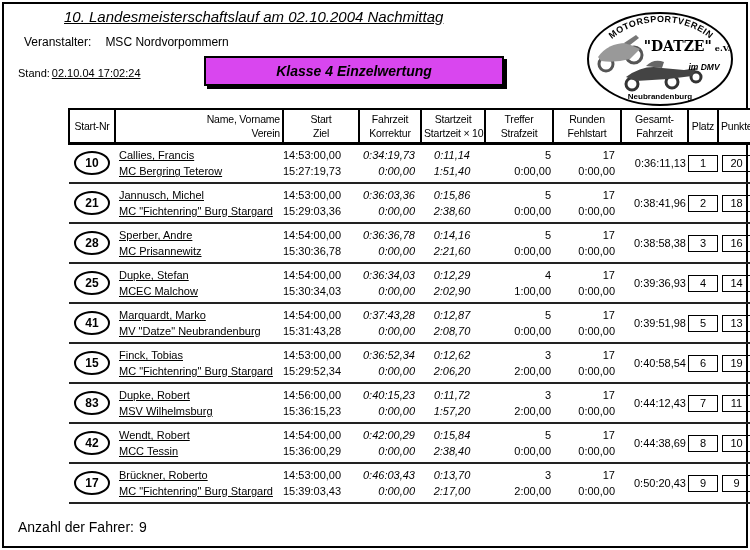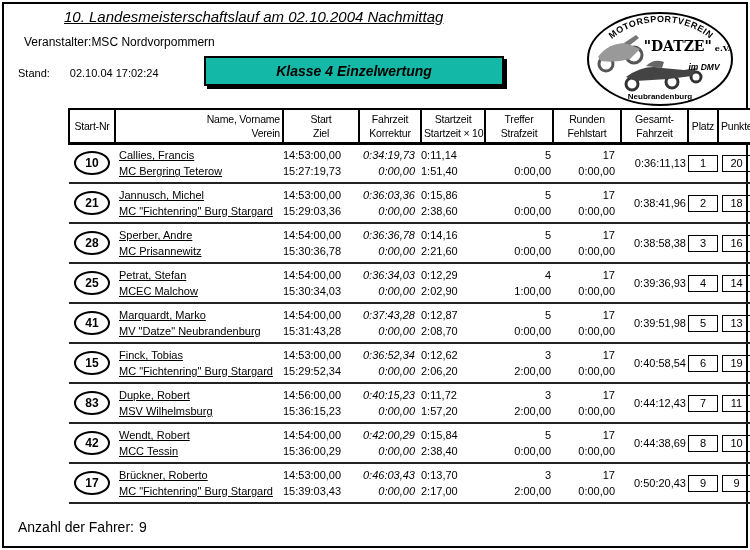--- a/index.html
+++ b/index.html
@@ -1,36 +1,36 @@
 <!DOCTYPE html>
 <html><head>
 <meta charset="utf-8">
 <style>
   * { box-sizing: border-box; margin: 0; padding: 0; }
   html, body { width: 750px; height: 550px; background: #fff; font-family: "Liberation Sans", "DejaVu Sans", sans-serif; color: #000; }
   .page { position: absolute; left: 2px; top: 2px; width: 746px; height: 546px; border: 2px solid #000; background: #fff; }
 
   .title { position: absolute; left: 12px; top: 4px; font-size: 15px; font-style: italic; text-decoration: underline; white-space: nowrap; margin-left: 48px; }
   .organizer { position: absolute; left: 20px; top: 31px; font-size: 12px; }
-  .organizer .val { }
+  .organizer .val { margin-left: 14px; }
   .stand { position: absolute; left: 14px; top: 63px; font-size: 11px; }
-  .stand .val { margin-left: 20px; }
-  .class-box { position: absolute; left: 200px; top: 52px; width: 300px; height: 30px; border: 2px solid #000; background: #14b8a6; box-shadow: 3px 3px 0 #000; display: flex; align-items: center; justify-content: center; font-size: 14px; font-weight: bold; font-style: italic; }
+  .stand .val { margin-left: 2px; text-decoration: underline; }
+  .class-box { position: absolute; left: 200px; top: 52px; width: 300px; height: 30px; border: 2px solid #000; background: #d946ef; box-shadow: 3px 3px 0 #000; display: flex; align-items: center; justify-content: center; font-size: 14px; font-weight: bold; font-style: italic; }
   .logo { position: absolute; left: 580px; top: 2px; width: 152px; height: 102px; }
 
   table.results { position: absolute; left: 20px; top: 104px; width: 722px; border-collapse: collapse; table-layout: fixed; margin-left: 44px; }
   thead th { border: 2px solid #000; border-bottom: 3px solid #000; font-weight: normal; font-size: 10.5px; letter-spacing: -0.2px; white-space: nowrap; height: 34px; padding: 1px 2px; vertical-align: middle; background: #fff; }
   thead th.left { text-align: right; padding-left: 5px; }
   .hline { line-height: 14px; }
   tbody td { border: 0; border-bottom: 2px solid #222; height: 40px; vertical-align: middle; font-size: 11px; padding: 0; }
   .l { line-height: 16px; }
   .c-name .l { text-align: left; padding-left: 4px; white-space: nowrap; text-decoration: underline; }
   .c-sz .l { text-align: left; padding-right: 14px; }
   .c-fk .l { text-align: right; padding-right: 6px; font-style: italic; }
-  .c-st .l { text-align: left; padding-right: 2px; }
+  .c-st .l { text-align: center; padding-right: 2px; font-style: italic; }
   .c-tr .l { text-align: right; padding-right: 2px; }
   .c-ru .l { text-align: right; padding-right: 6px; }
   .c-ge .l { text-align: right; padding-right: 2px; }
   .oval { width: 36px; height: 24px; border: 2px solid #000; border-radius: 50%; display: flex; align-items: center; justify-content: center; font-size: 12px; font-weight: bold; margin: 0 auto; }
   .pbox { width: 30px; height: 17px; border: 1px solid #000; display: flex; align-items: center; justify-content: center; font-size: 11px; margin: 0 auto; }
   .footer { position: absolute; left: 14px; top: 515px; font-size: 14px; }
   .footer .val { margin-left: 5px; }
 </style>
 </head>
 <body>
@@ -250,21 +250,21 @@
             <div class="pbox">16</div>
           </td>
     <td class="c-be"></td>
   </tr>
 
   <tr>
     <td class="c-nr">
             <div class="oval">25</div>
           </td>
     <td class="c-name">
-      <div class="l">Petrat, Stefan</div>
+      <div class="l">Dupke, Stefan</div>
       <div class="l">MCEC Malchow</div>
     </td>
     <td class="c-sz">
       <div class="l">14:54:00,00</div>
       <div class="l">15:30:34,03</div>
     </td>
     <td class="c-fk">
       <div class="l">0:36:34,03</div>
       <div class="l">0:00,00</div>
     </td>

